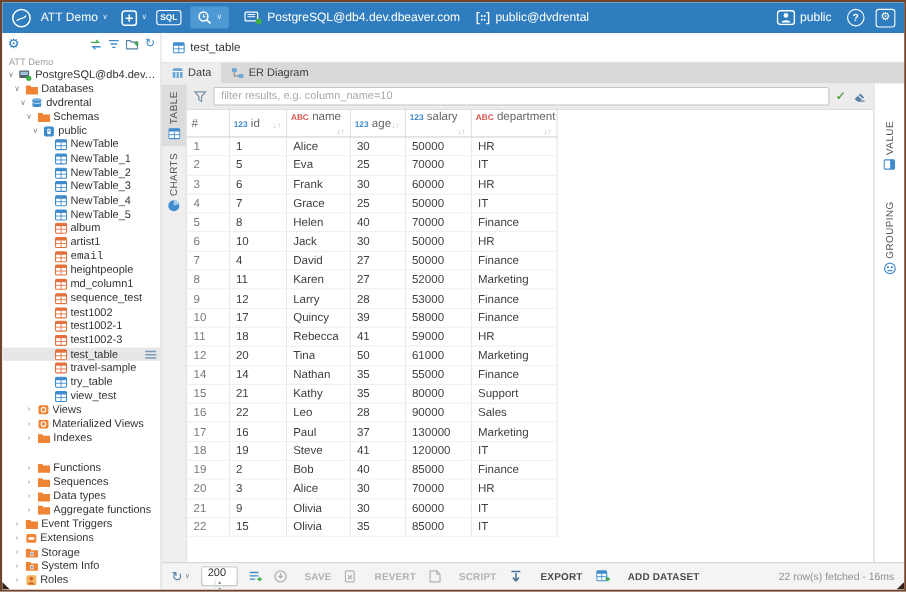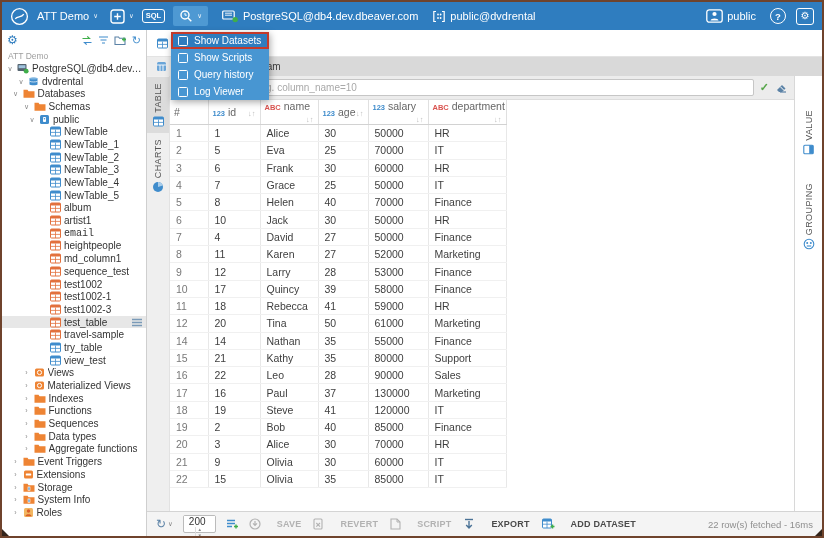--- a/index.html
+++ b/index.html
@@ -182,39 +182,39 @@
             <span class="tchev">∨</span>
             <span class="ticon">
               <svg width="12" height="11" viewBox="0 0 12 11">
                 <rect x="0.5" y="1" width="9" height="7" rx="1" fill="#54626e"></rect>
                 <rect x="1.6" y="2.2" width="6.8" height="3" fill="#9fc2dd"></rect>
                 <circle cx="9.2" cy="8.2" r="2.4" fill="#3fae4a"></circle>
               </svg>
             </span>
             <span class="tlabel">PostgreSQL@db4.dev.dbe...</span>
           </div>
+          <div class="trow" style="padding-left: 9.5px;">
+            <span class="tchev">∨</span>
+            <span class="ticon">
+              <svg width="12" height="11" viewBox="0 0 12 11">
+                <path d="M0.5 1.8 h4 l1 1.4 h6 V9.8 H0.5 Z" fill="#ee8434"></path>
+              </svg>
+            </span>
+            <span class="tlabel">Databases</span>
+          </div>
           <div class="trow" style="padding-left: 15px;">
             <span class="tchev">∨</span>
             <span class="ticon">
               <svg width="11" height="11" viewBox="0 0 11 11">
                 <path d="M1.5 2.5 c0-1 8-1 8 0 v6 c0 1 -8 1 -8 0 Z" fill="#3f8ccc"></path>
                 <ellipse cx="5.5" cy="2.5" rx="4" ry="1.1" fill="#7db4e0"></ellipse>
                 <path d="M1.5 5.3 c2 0.9 6 0.9 8 0" stroke="#fff" fill="none" stroke-width="0.7"></path>
               </svg>
             </span>
             <span class="tlabel">dvdrental</span>
-          </div>
-          <div class="trow" style="padding-left: 9.5px;">
-            <span class="tchev">∨</span>
-            <span class="ticon">
-              <svg width="12" height="11" viewBox="0 0 12 11">
-                <path d="M0.5 1.8 h4 l1 1.4 h6 V9.8 H0.5 Z" fill="#ee8434"></path>
-              </svg>
-            </span>
-            <span class="tlabel">Databases</span>
           </div>
           <div class="trow" style="padding-left: 20.5px;">
             <span class="tchev">∨</span>
             <span class="ticon">
               <svg width="12" height="11" viewBox="0 0 12 11">
                 <path d="M0.5 1.8 h4 l1 1.4 h6 V9.8 H0.5 Z" fill="#ee8434"></path>
               </svg>
             </span>
             <span class="tlabel">Schemas</span>
           </div>
@@ -465,21 +465,21 @@
           </div>
           <div class="trow" style="padding-left: 20.5px;">
             <span class="tchev">›</span>
             <span class="ticon">
               <svg width="12" height="11" viewBox="0 0 12 11">
                 <path d="M0.5 1.8 h4 l1 1.4 h6 V9.8 H0.5 Z" fill="#ee8434"></path>
               </svg>
             </span>
             <span class="tlabel">Indexes</span>
           </div>
-          <div class="trow" style="padding-left: 20.5px;">
+          <div class="trow" style="padding-left: 20.5px; margin-top: 15px;">
             <span class="tchev">›</span>
             <span class="ticon">
               <svg width="12" height="11" viewBox="0 0 12 11">
                 <path d="M0.5 1.8 h4 l1 1.4 h6 V9.8 H0.5 Z" fill="#ee8434"></path>
               </svg>
             </span>
             <span class="tlabel">Functions</span>
           </div>
           <div class="trow" style="padding-left: 20.5px;">
             <span class="tchev">›</span>
@@ -918,34 +918,16 @@
                 </svg>
               </span>
               <span>ADD DATASET</span>
             </span>
           </span>
         <span class="statustext">22 row(s) fetched - 16ms</span>
       </div>
     </div>
   </div>
 
-  <div class="toolsmenu" id="toolsmenu">
-      <div class="menu-item menu-item-sel">
-        <span class="mcb"></span>
-        <span>Show Datasets</span>
-      </div>
-      <div class="menu-item">
-        <span class="mcb"></span>
-        <span>Show Scripts</span>
-      </div>
-      <div class="menu-item">
-        <span class="mcb"></span>
-        <span>Query history</span>
-      </div>
-      <div class="menu-item">
-        <span class="mcb"></span>
-        <span>Log Viewer</span>
-      </div>
-    </div>
 
   <span class="cbl"></span>
   <span class="cbr"></span>
 </div>
 
 </body></html>

